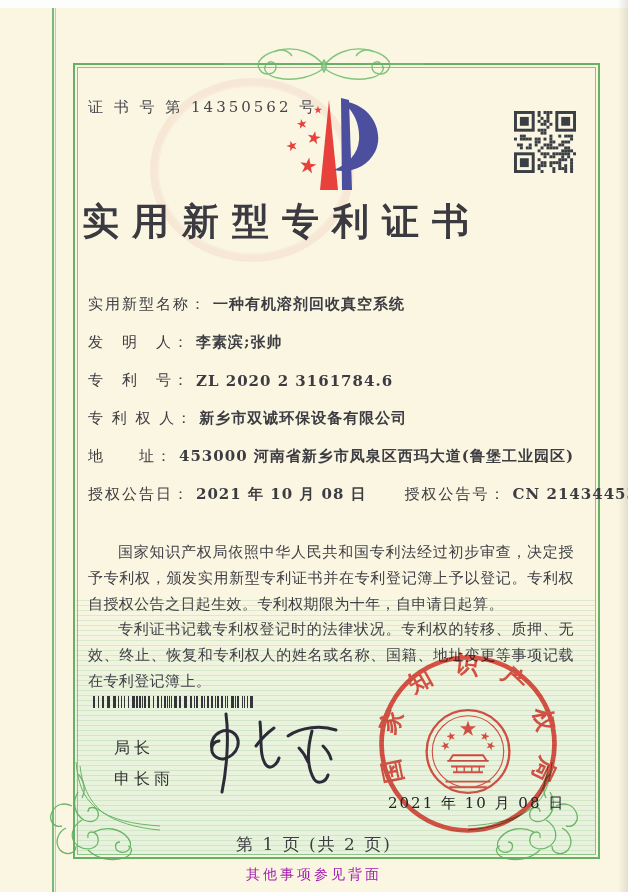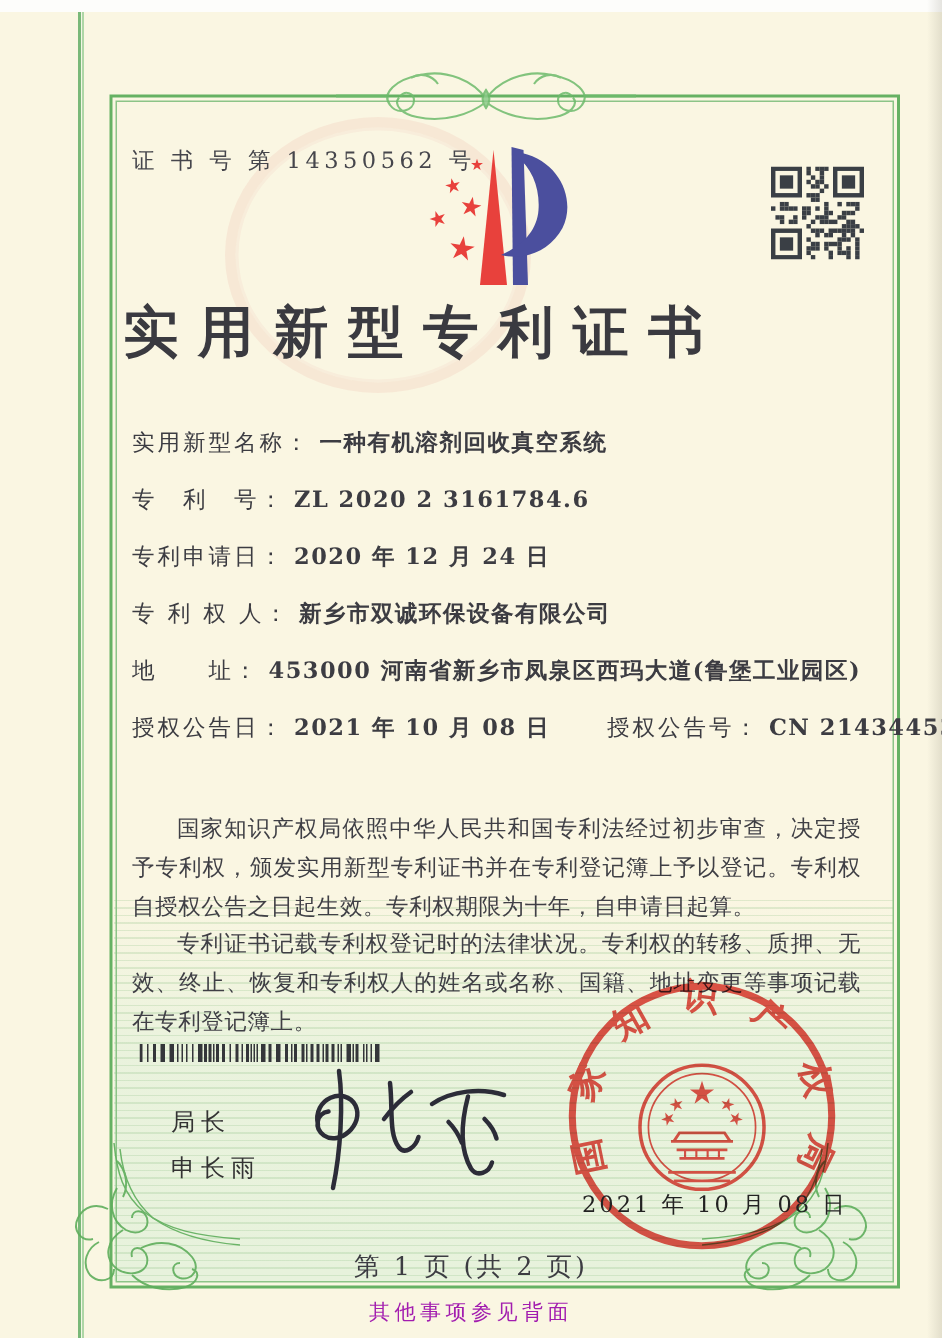--- a/index.html
+++ b/index.html
@@ -41,21 +41,21 @@
   .orn-br{left:468px;top:762px;transform:scaleX(-1);}
 
   .cert-no{position:absolute;left:88px;top:98px;font-size:15px;letter-spacing:3px;color:#46464c;z-index:4;text-align:center;}
   .logo{position:absolute;left:262px;top:92px;z-index:4;}
   .qr{position:absolute;left:513px;top:111px;z-index:4;}
   .title{
     position:absolute;left:0;top:197px;width:564px;text-align:center;
     font-size:37px;font-weight:600;letter-spacing:13px;color:#3a3a40;z-index:4;
   }
   .fields{position:absolute;left:88px;top:276px;width:488px;z-index:4;}
-  .row{height:38px;display:flex;align-items:center;font-size:15px;color:#3c3c42;}
+  .row{height:38px;display:flex;align-items:flex-end;font-size:15px;color:#3c3c42;}
   .row .lbl{letter-spacing:2px;white-space:nowrap;}
   .row .val{margin-left:6px;letter-spacing:1px;white-space:nowrap;font-weight:bold;}
   .row.grant .pair2{margin-left:38px;display:flex;}
   .paras{position:absolute;left:88px;top:540px;width:486px;z-index:4;
     font-size:15px;line-height:1.72;color:#3f3f45;text-align:justify;letter-spacing:0.4px;}
   .paras p{margin:0;text-indent:2em;}
   .barcode{position:absolute;left:93px;top:693px;z-index:4;}
   .issuer-title{position:absolute;left:114px;top:738px;font-size:16px;letter-spacing:4px;color:#333;z-index:4;text-align:center;}
   .issuer-name{position:absolute;left:114px;top:769px;font-size:16px;letter-spacing:4px;color:#333;z-index:4;}
   .autograph{position:absolute;left:196px;top:706px;z-index:4;}
@@ -268,26 +268,26 @@
 </div>
 
 <div class="title">实用新型专利证书</div>
 
 <div class="fields">
   <div class="row">
     <span class="lbl">实用新型名称：</span>
     <span class="val">一种有机溶剂回收真空系统</span>
   </div>
   <div class="row">
+    <span class="lbl">发　明　人：</span>
+    <span class="val">李素滨;张帅</span>
+  </div>
+  <div class="row">
     <span class="lbl">专　利　号：</span>
     <span class="val">ZL 2020 2 3161784.6</span>
-  </div>
-  <div class="row">
-    <span class="lbl">专利申请日：</span>
-    <span class="val">2020 年 12 月 24 日</span>
   </div>
   <div class="row">
     <span class="lbl">专 利 权 人：</span>
     <span class="val">新乡市双诚环保设备有限公司</span>
   </div>
   <div class="row">
     <span class="lbl">地　　址：</span>
     <span class="val">453000 河南省新乡市凤泉区西玛大道(鲁堡工业园区)</span>
   </div>
   <div class="row grant">

